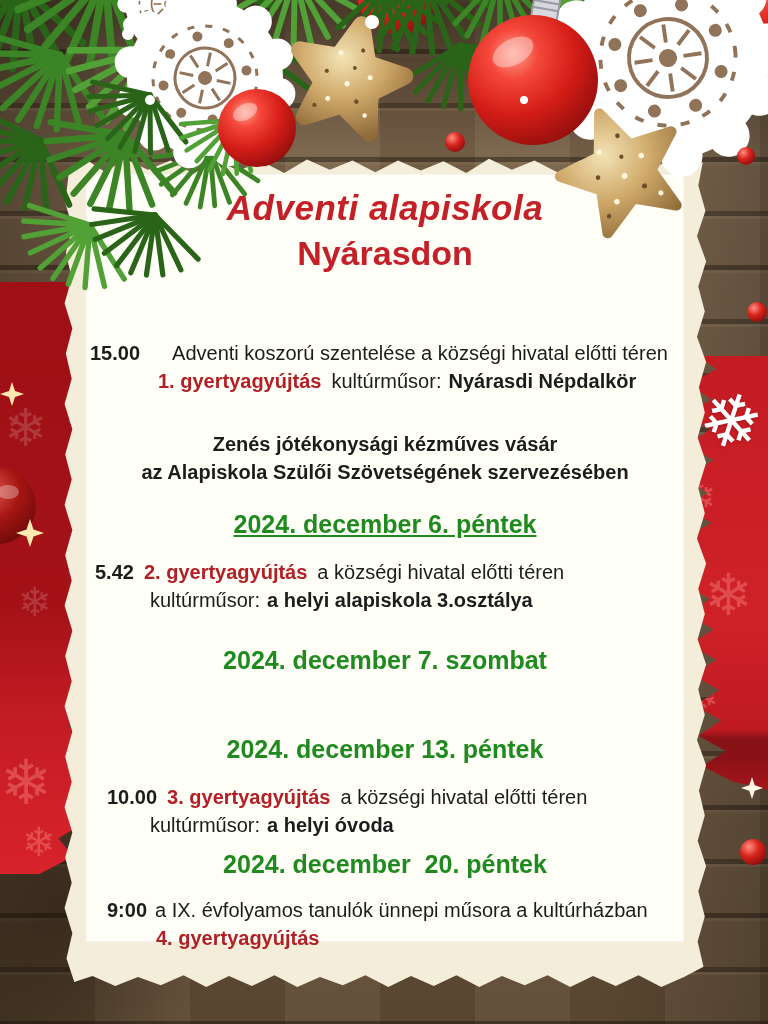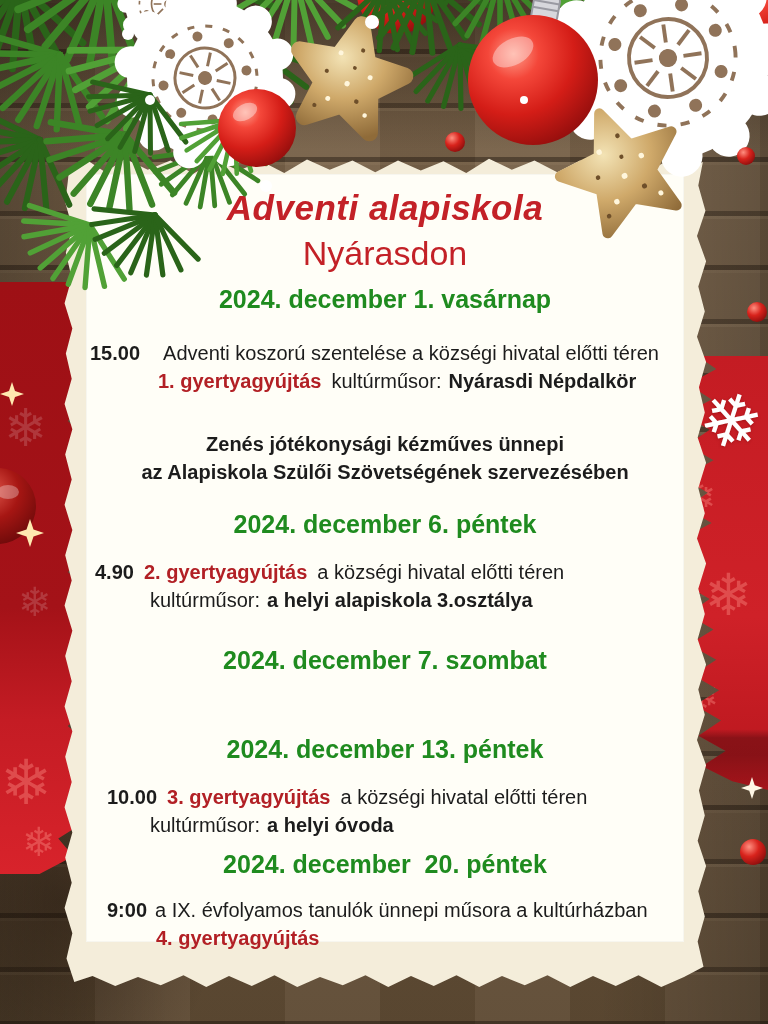--- a/index.html
+++ b/index.html
@@ -67,23 +67,23 @@
       0.9% 24%,1.9% 21%,0.7% 18%,1.8% 15%,0.9% 12%,1.9% 9%,0.8% 6%,1.2% 3.5%);}
   .paper-inner{position:absolute;left:26px;right:26px;top:22px;bottom:50px;
     background:var(--paper-white,#fffef7);box-shadow:inset 0 0 0 1px rgba(0,0,0,.03);}
 
   
   .row{position:absolute;left:0;right:0;text-align:center;white-space:pre;
        color:var(--body-black,#1c1c1c);font-size:20px;line-height:26px;}
   .row.leftal{text-align:left;right:auto;white-space:nowrap;}
   .title1{font-size:35px;line-height:44px;font-weight:bold;font-style:italic;
           color:var(--title-red,#c32127);letter-spacing:.5px;}
-  .title2{font-size:34px;line-height:42px;font-weight:normal;color:var(--title-red,#b61f27);}
+  .title2{font-size:34px;line-height:42px;font-weight:bold;color:var(--title-red,#b61f27);}
   .date{font-size:25px;line-height:32px;font-weight:bold;color:var(--heading-green,#1f8b1f);}
-  .time{font-weight:bold;margin-right:23px;}
+  .time{font-weight:bold;margin-right:32px;}
   .candle{font-weight:bold;color:var(--candle-red,#b22025);margin-right:10px;}
   .bold{font-weight:bold;margin-top:11px;}
   .lbl{margin-right:7px;margin-top:36px;}
   .pre{margin-right:7px;}
 
   
   .deco{position:absolute;inset:0;z-index:5;pointer-events:none;}
 </style>
 </head>
 <body>
@@ -105,36 +105,35 @@
     <span class="flake dim" style="left:30px;top:210px;font-size:58px;">❄</span>
     <span class="flake dim" style="left:10px;top:320px;font-size:42px;">❄</span>
   </div>
 
   <div class="paper">
     <div class="paper-inner"></div>
 
     <div class="row title1" style="top:34px;">Adventi alapiskola</div>
     <div class="row title2" style="top:80px;">Nyárasdon</div>
 
-    <div class="row date" style="top:131px;">2024. december 1. vasárnap</div>
 
     <div class="row leftal" style="top:188px;left:30px;">
       <span class="time">15.00</span><span>Adventi koszorú szentelése a községi hivatal előtti téren</span>
     </div>
     <div class="row leftal" style="top:216px;left:98px;">
       <span class="candle">1. gyertyagyújtás</span><span class="lbl">kultúrműsor:</span><span class="bold">Nyárasdi Népdalkör</span>
     </div>
 
-    <div class="row bold" style="top:268px;">Zenés jótékonysági kézműves ünnepi</div>
+    <div class="row bold" style="top:268px;">Zenés jótékonysági kézműves vásár</div>
     <div class="row bold" style="top:296px;">az Alapiskola Szülői Szövetségének szervezésében</div>
 
-    <div class="row date" style="top:356px;">2024. december 6. péntek</div>
+    <div class="row date" style="top:356px;text-decoration:underline;">2024. december 6. péntek</div>
 
     <div class="row leftal" style="top:407px;left:35px;">
-      <span class="time" style="margin-right:10px;">4.90</span><span class="candle">2. gyertyagyújtás</span><span>a községi hivatal előtti téren</span>
+      <span class="time" style="margin-right:10px;">5.42</span><span class="candle">2. gyertyagyújtás</span><span>a községi hivatal előtti téren</span>
     </div>
     <div class="row leftal" style="top:435px;left:90px;">
       <span class="lbl">kultúrműsor:</span><span class="bold">a helyi alapiskola 3.osztálya</span>
     </div>
 
     <div class="row date" style="top:492px;">2024. december 7. szombat</div>
 
 
     <div class="row date" style="top:581px;">2024. december 13. péntek</div>
 

